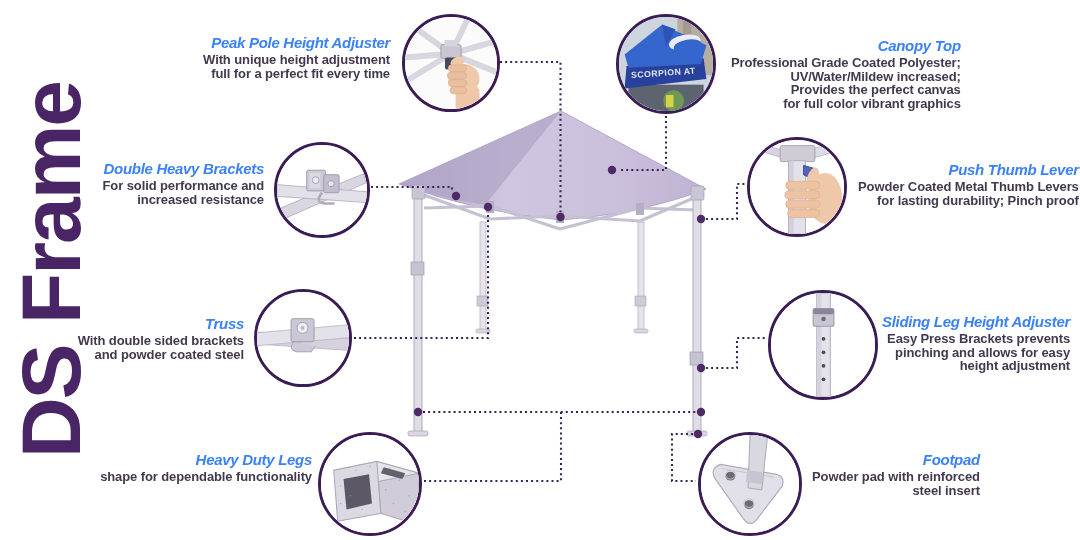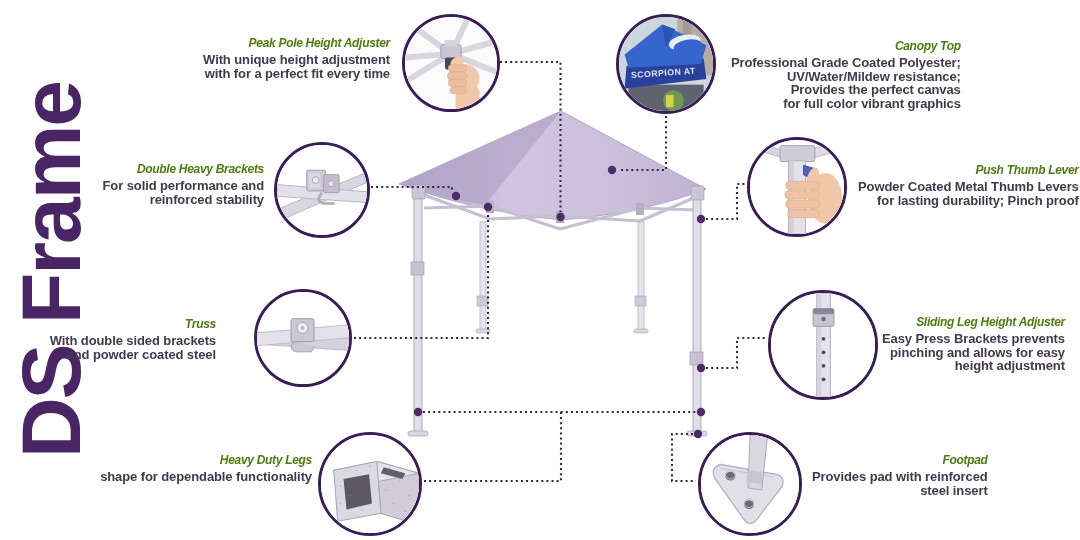--- a/index.html
+++ b/index.html
@@ -11,21 +11,21 @@
   .dot-line{fill:none;stroke:#3a2153;stroke-width:2.1;stroke-dasharray:2 3.1;}
   .node-dot{fill:#4e2b66;}
   .circ{
     position:absolute;border-radius:50%;border:3px solid #3b1d56;overflow:hidden;
     background:#fff;box-sizing:border-box;
   }
   .circ svg{display:block;width:100%;height:100%;}
   .tb{position:absolute;white-space:nowrap;text-align:right;}
   .tb.right{text-align:right;}
   .hd{
-    font-size:12px;font-weight:bold;font-style:italic;color:#4d7c0f;
+    font-size:15px;font-weight:bold;font-style:italic;color:#3b82f6;
     letter-spacing:-0.3px;line-height:16px;margin:0 0 2px 0;
   }
   .ln{font-size:13px;line-height:13.5px;color:#43394f;letter-spacing:-0.1px;font-weight:bold;}
   .vtitle{
     position:absolute;left:-199px;top:224px;width:500px;height:92px;line-height:92px;
     transform:rotate(-90deg);font-weight:bold;font-size:84px;color:#4a2566;
     text-align:center;letter-spacing:-2px;
   }
 </style>
 </head>
@@ -262,60 +262,60 @@
       <ellipse cx="30" cy="42" rx="5" ry="4.5" fill="#6e6a78"></ellipse>
       <ellipse cx="30" cy="40.5" rx="5" ry="4.5" fill="none" stroke="#c7c3cf"></ellipse>
       <ellipse cx="49" cy="71" rx="5" ry="4.5" fill="#6e6a78"></ellipse>
       <ellipse cx="49" cy="69.5" rx="5" ry="4.5" fill="none" stroke="#c7c3cf"></ellipse>
     </svg>
   </div>
 
   <div class="tb right" style="right:690px;top:35px">
     <div class="hd">Peak Pole Height Adjuster</div>
     <div class="ln">With unique height adjustment</div>
-    <div class="ln">with for a perfect fit every time</div>
+    <div class="ln">full for a perfect fit every time</div>
   </div>
 
   <div class="tb" style="left:731px;top:38px">
     <div class="hd">Canopy Top</div>
     <div class="ln">Professional Grade Coated Polyester;</div>
-    <div class="ln">UV/Water/Mildew resistance;</div>
+    <div class="ln">UV/Water/Mildew increased;</div>
     <div class="ln">Provides the perfect canvas</div>
     <div class="ln">for full color vibrant graphics</div>
   </div>
 
   <div class="tb right" style="right:816px;top:161px">
     <div class="hd">Double Heavy Brackets</div>
     <div class="ln">For solid performance and</div>
-    <div class="ln">reinforced stability</div>
+    <div class="ln">increased resistance</div>
   </div>
 
   <div class="tb" style="left:858px;top:162px">
     <div class="hd">Push Thumb Lever</div>
     <div class="ln">Powder Coated Metal Thumb Levers</div>
     <div class="ln">for lasting durability; Pinch proof</div>
   </div>
 
-  <div class="tb right" style="right:864px;top:316px">
+  <div class="tb right" style="right:836px;top:316px">
     <div class="hd">Truss</div>
     <div class="ln">With double sided brackets</div>
     <div class="ln">and powder coated steel</div>
   </div>
 
   <div class="tb" style="left:882px;top:314px">
     <div class="hd">Sliding Leg Height Adjuster</div>
     <div class="ln">Easy Press Brackets prevents</div>
     <div class="ln">pinching and allows for easy</div>
     <div class="ln">height adjustment</div>
   </div>
 
   <div class="tb right" style="right:768px;top:452px">
     <div class="hd">Heavy Duty Legs</div>
     <div class="ln">shape for dependable functionality</div>
   </div>
 
   <div class="tb" style="left:812px;top:452px">
     <div class="hd">Footpad</div>
-    <div class="ln">Provides pad with reinforced</div>
+    <div class="ln">Powder pad with reinforced</div>
     <div class="ln">steel insert</div>
   </div>
 
 </div>
 
 </body></html>

